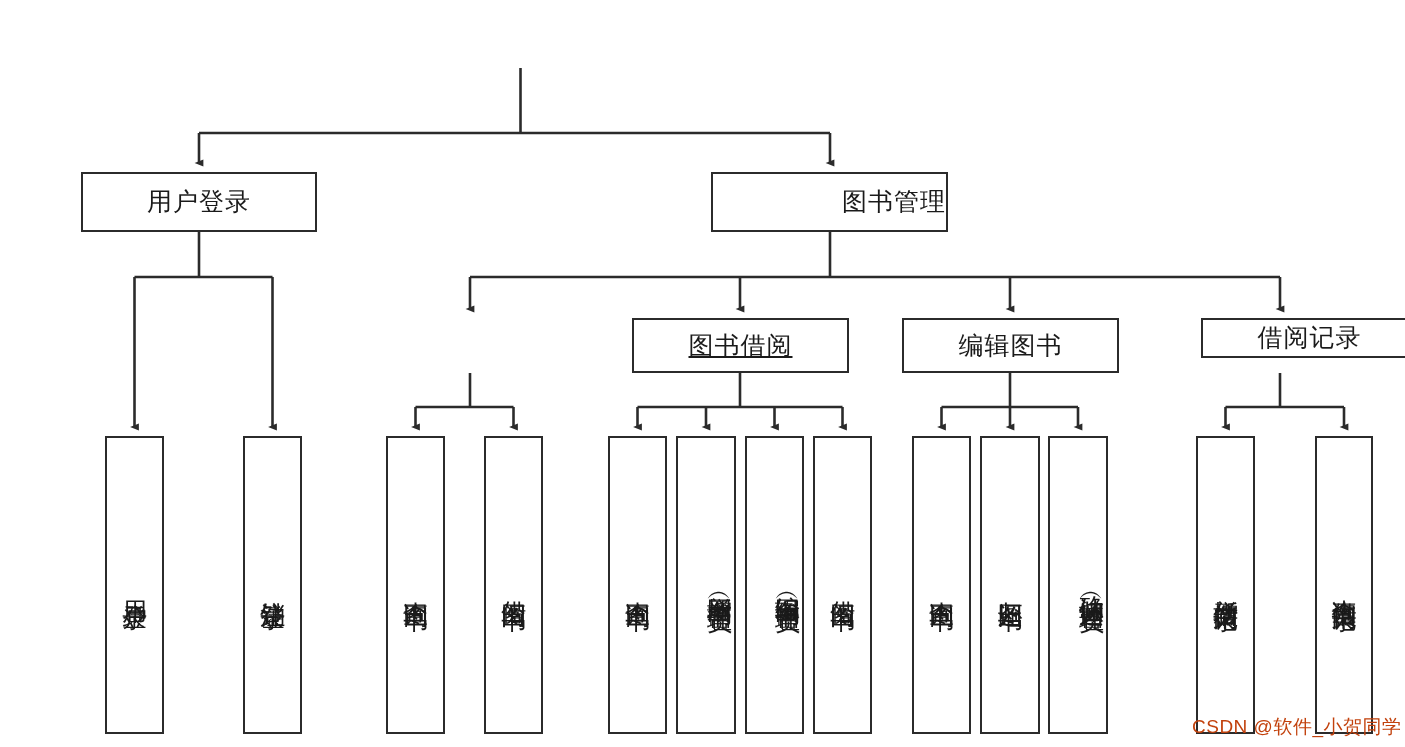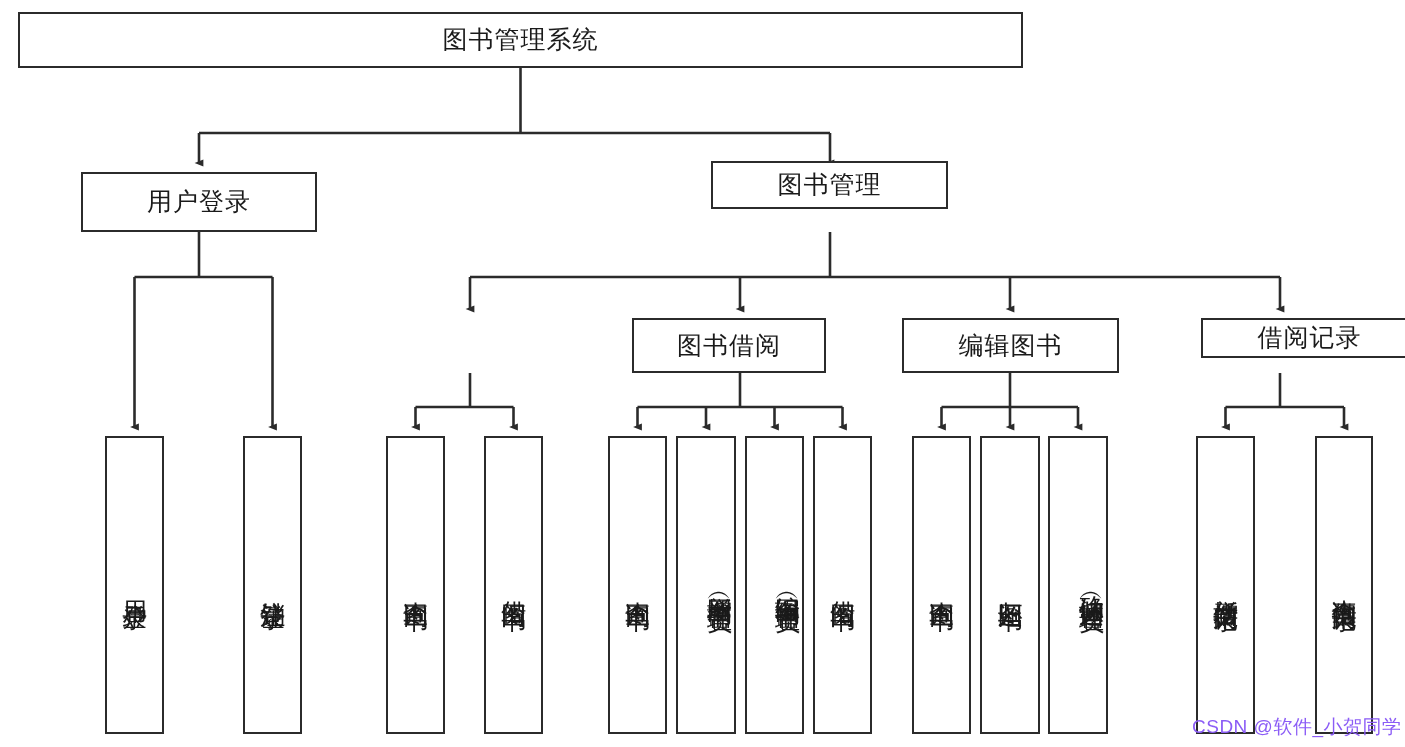--- a/index.html
+++ b/index.html
@@ -50,21 +50,21 @@
     padding: 6px 0;
   }
   .node.v .vtext {
     writing-mode: vertical-rl;
     text-orientation: upright;
     display: block;
     text-align: center;
   }
   .watermark {
     position: absolute;
-    color: #8b5cf6;
+    color: #c2410c;
     font-size: 19px;
     letter-spacing: 0.5px;
     white-space: nowrap;
     z-index: 5;
   }
 </style>
 </head>
 <body>
 
 <div id="canvas">
@@ -113,32 +113,29 @@
       <path d="M1010,407 L1010,427" marker-end="url(#arrow)"></path>
       <path d="M1078,407 L1078,427" marker-end="url(#arrow)"></path>
 
       <path d="M1280,373 L1280,407"></path>
       <path d="M1225.5,407 L1344,407"></path>
       <path d="M1225.5,407 L1225.5,427" marker-end="url(#arrow)"></path>
       <path d="M1344,407 L1344,427" marker-end="url(#arrow)"></path>
     </g>
   </svg>
 
-  <div class="node h" style="left:18px; top:12px; width:1005px; height:56px;">
-    <span>图书管理系统</span>
-  </div>
 
   <div class="node h" style="left:81px; top:172px; width:236px; height:60px;">
     <span>用户登录</span>
   </div>
-  <div class="node h" style="left:711px; top:161px; width:237px; height:48px;">
+  <div class="node h" style="left:711px; top:172px; width:237px; height:60px;justify-content:flex-end;">
     <span>图书管理</span>
   </div>
 
-  <div class="node h" style="left:632px; top:318px; width:194px; height:55px;">
+  <div class="node h" style="left:632px; top:318px; width:217px; height:55px;text-decoration:underline;">
     <span>图书借阅</span>
   </div>
   <div class="node h" style="left:902px; top:318px; width:217px; height:55px;">
     <span>编辑图书</span>
   </div>
   <div class="node h" style="left:1201px; top:318px; width:217px; height:40px;">
     <span>借阅记录</span>
   </div>
 
   <div class="node v" style="left:105px; top:436px; width:59px; height:298px;">

